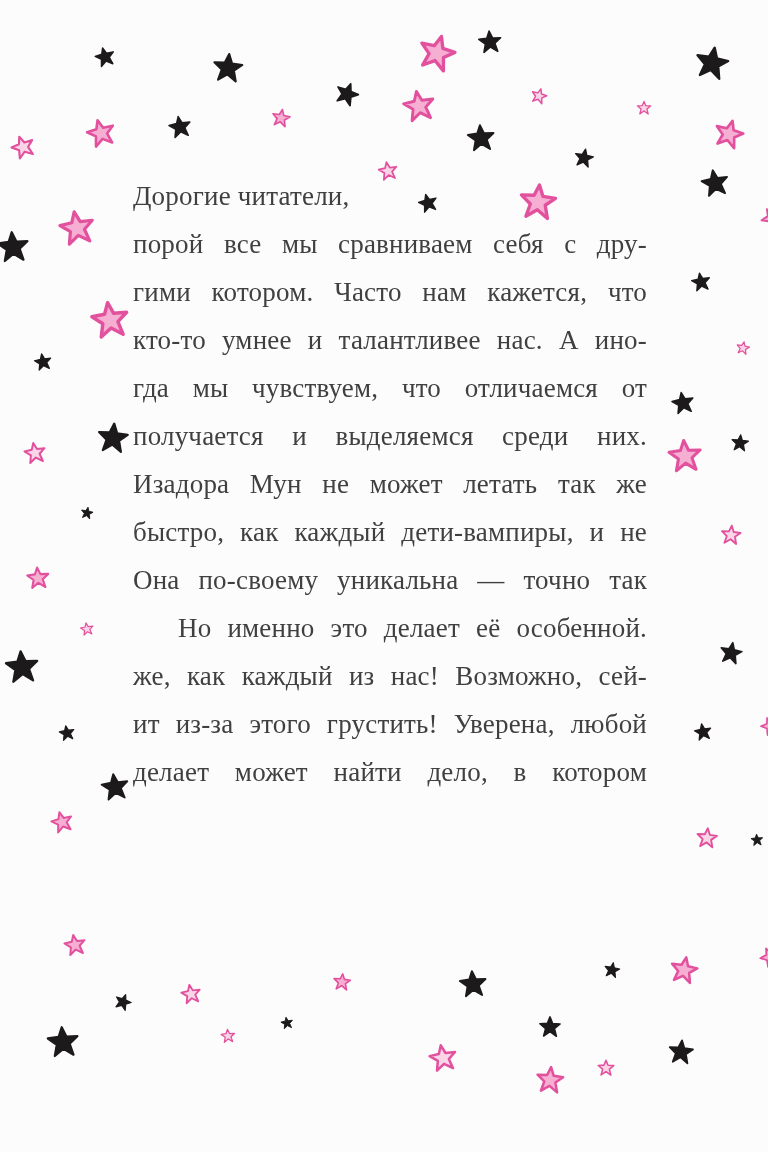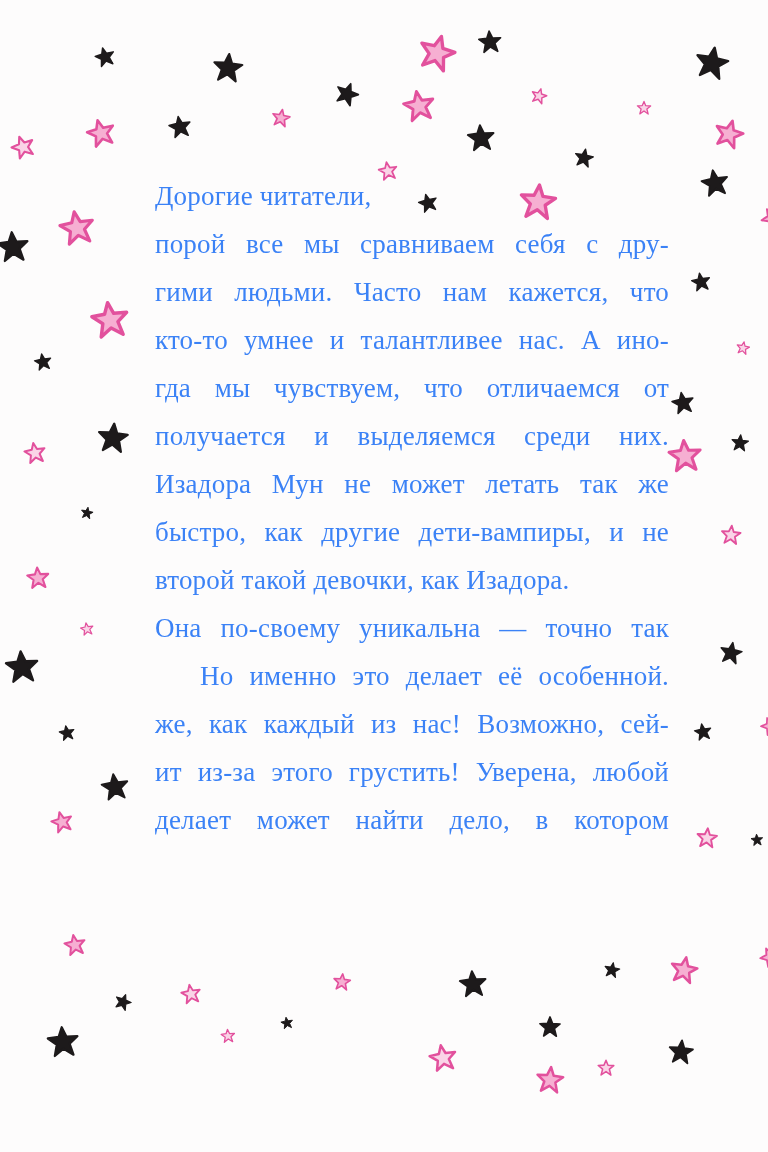--- a/index.html
+++ b/index.html
@@ -17,24 +17,24 @@
   .stars-layer {
     position: absolute;
     left: 0; top: 0; right: 0; bottom: 0;
   }
 
   .star { position: absolute; }
   .star svg { display: block; width: 100%; height: 100%; }
 
   .text-block {
     position: absolute;
-    left: 155px;
+    left: 133px;
     top: 172px;
     width: 514px;
-    color: #3b82f6;
+    color: #404040;
   }
 
   .line {
     height: 48px;
     line-height: 48px;
     font-size: 27px;
     letter-spacing: 0.2px;
   }
   .line.just {
     text-align: justify;
@@ -351,27 +351,26 @@
       <div class="star" style="left: 681px; top: 1052px; width: 30px; height: 30px; transform: translate(-50%, -50%) rotate(5deg);">
         <svg viewBox="-9 -9 118 118">
           <path d="M50,4 L62,34 L96,36 L70,57 L79,92 L50,71 L21,91 L30,57 L4,35 L38,33 Z" fill="#1d1a1b" stroke="#1d1a1b" stroke-width="7" stroke-linejoin="round"></path>
         </svg>
       </div>
     </div>
   <div class="text-block">
     <div class="line salutation">Дорогие читатели,</div>
     <div id="body-lines">
         <div class="line just">порой все мы сравниваем себя с дру-</div>
-        <div class="line just">гими людьми. Часто нам кажется, что</div>
+        <div class="line just">гими котором. Часто нам кажется, что</div>
         <div class="line just">кто-то умнее и талантливее нас. А ино-</div>
         <div class="line just">гда мы чувствуем, что отличаемся от</div>
         <div class="line just">получается и выделяемся среди них.</div>
         <div class="line just">Изадора Мун не может летать так же</div>
-        <div class="line just">быстро, как другие дети-вампиры, и не</div>
-        <div class="line">второй такой девочки, как Изадора.</div>
+        <div class="line just">быстро, как каждый дети-вампиры, и не</div>
         <div class="line just">Она по-своему уникальна — точно так</div>
         <div class="line just indent">Но именно это делает её особенной.</div>
         <div class="line just">же, как каждый из нас! Возможно, сей-</div>
         <div class="line just">ит из-за этого грустить! Уверена, любой</div>
         <div class="line just">делает может найти дело, в котором</div>
       </div>
   </div>
 </div>
 
 </body></html>

